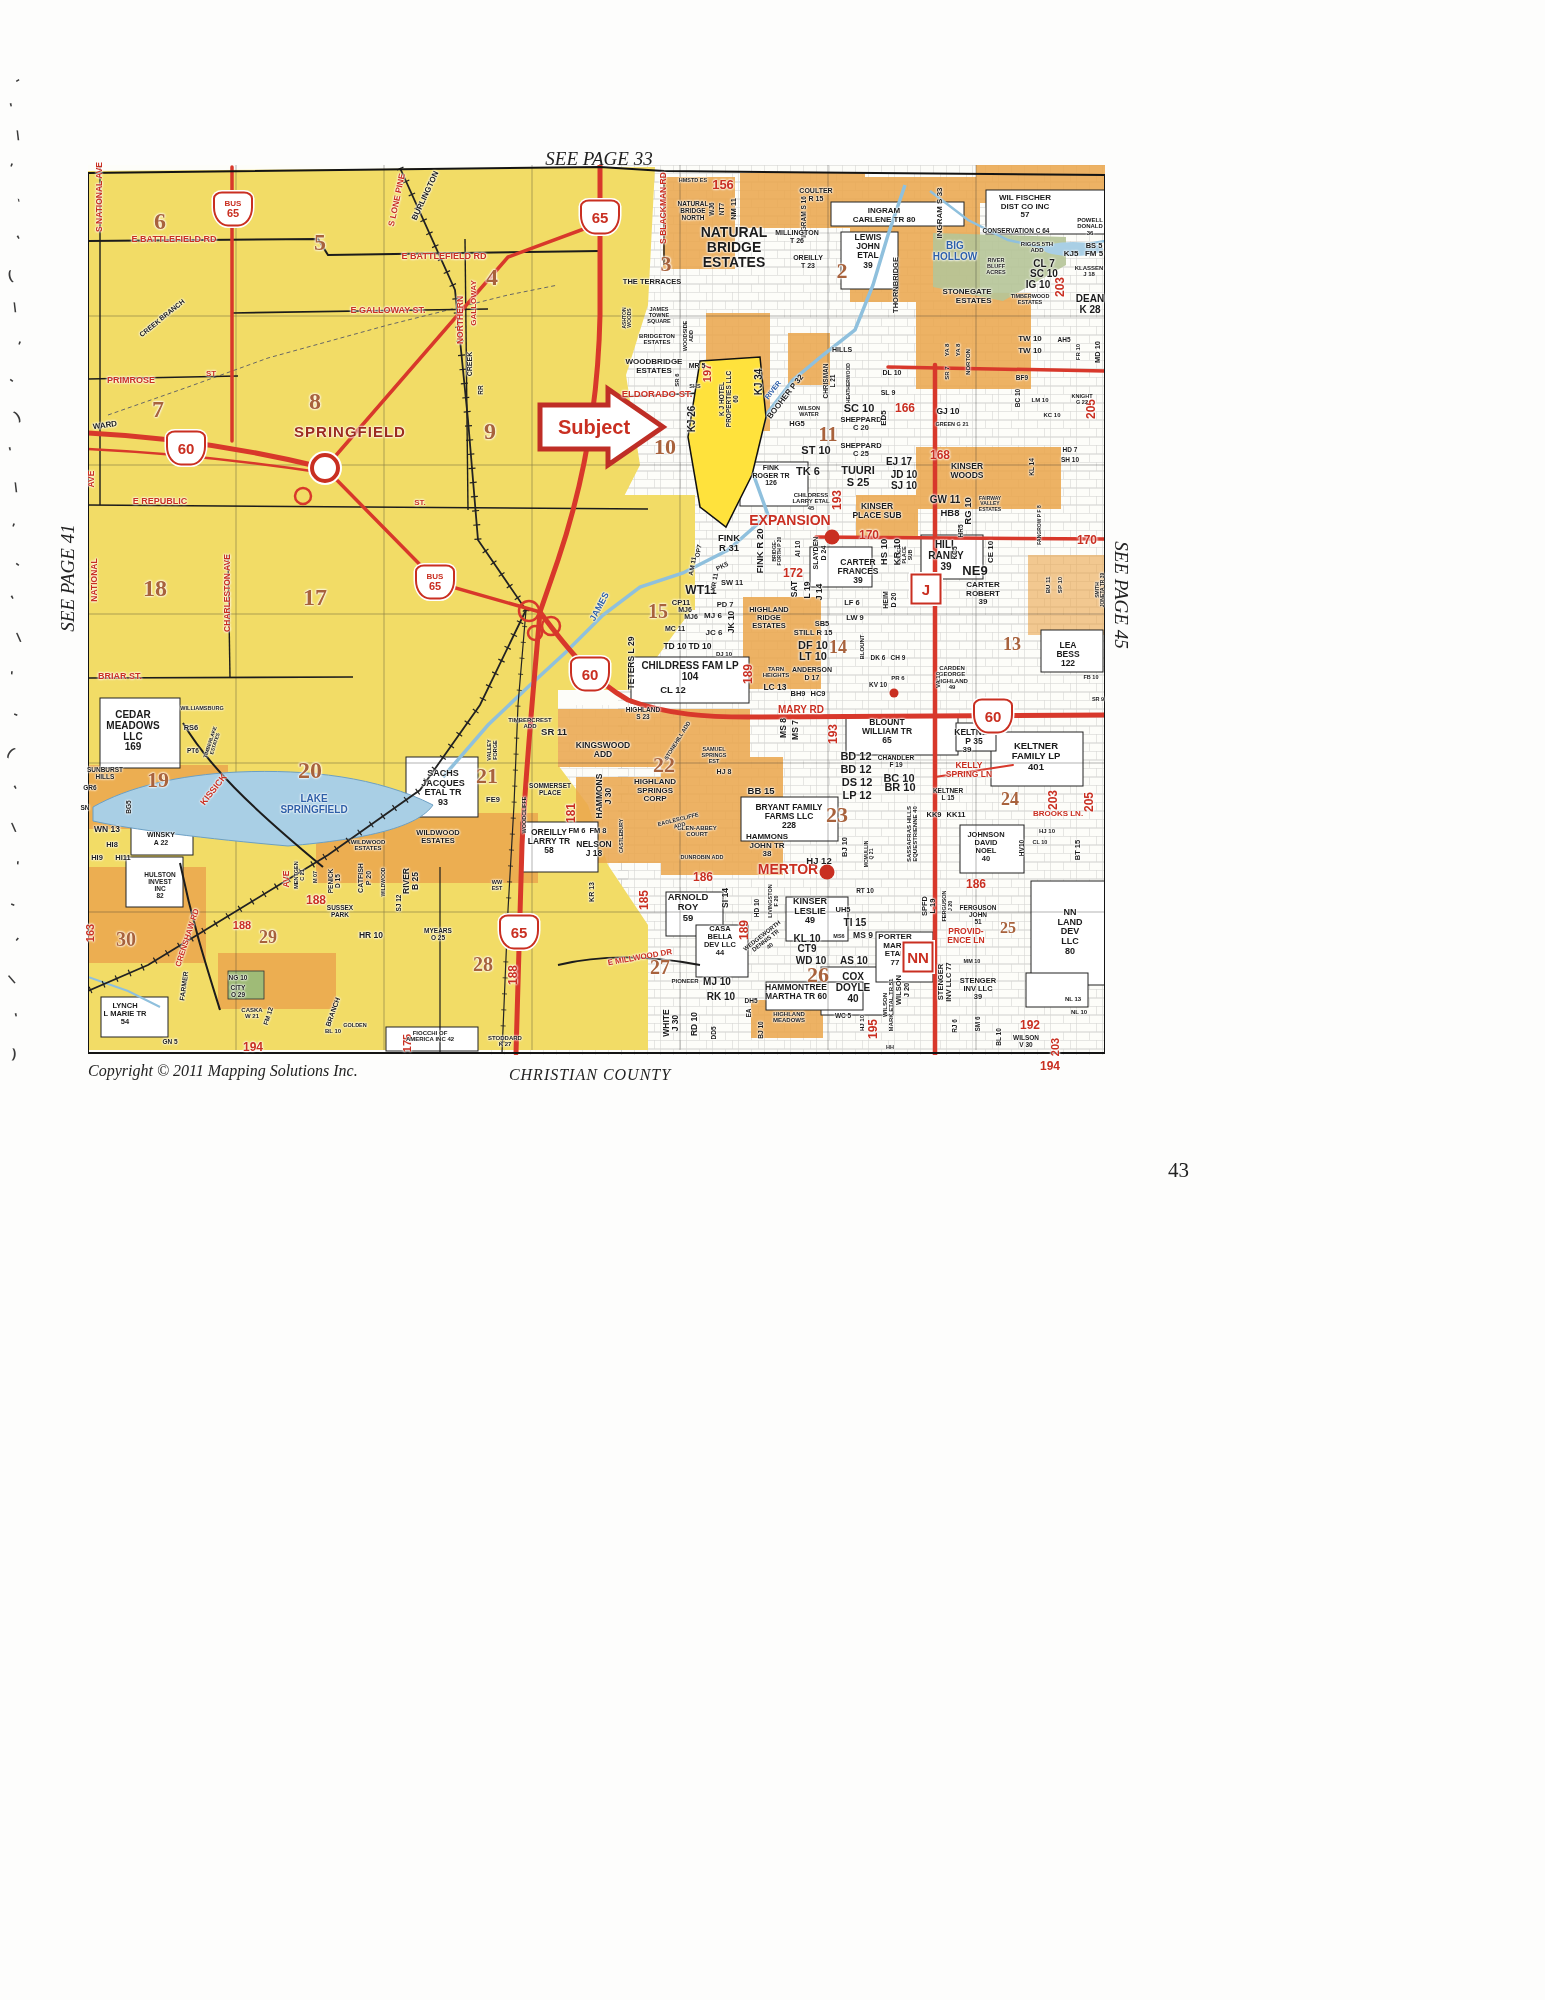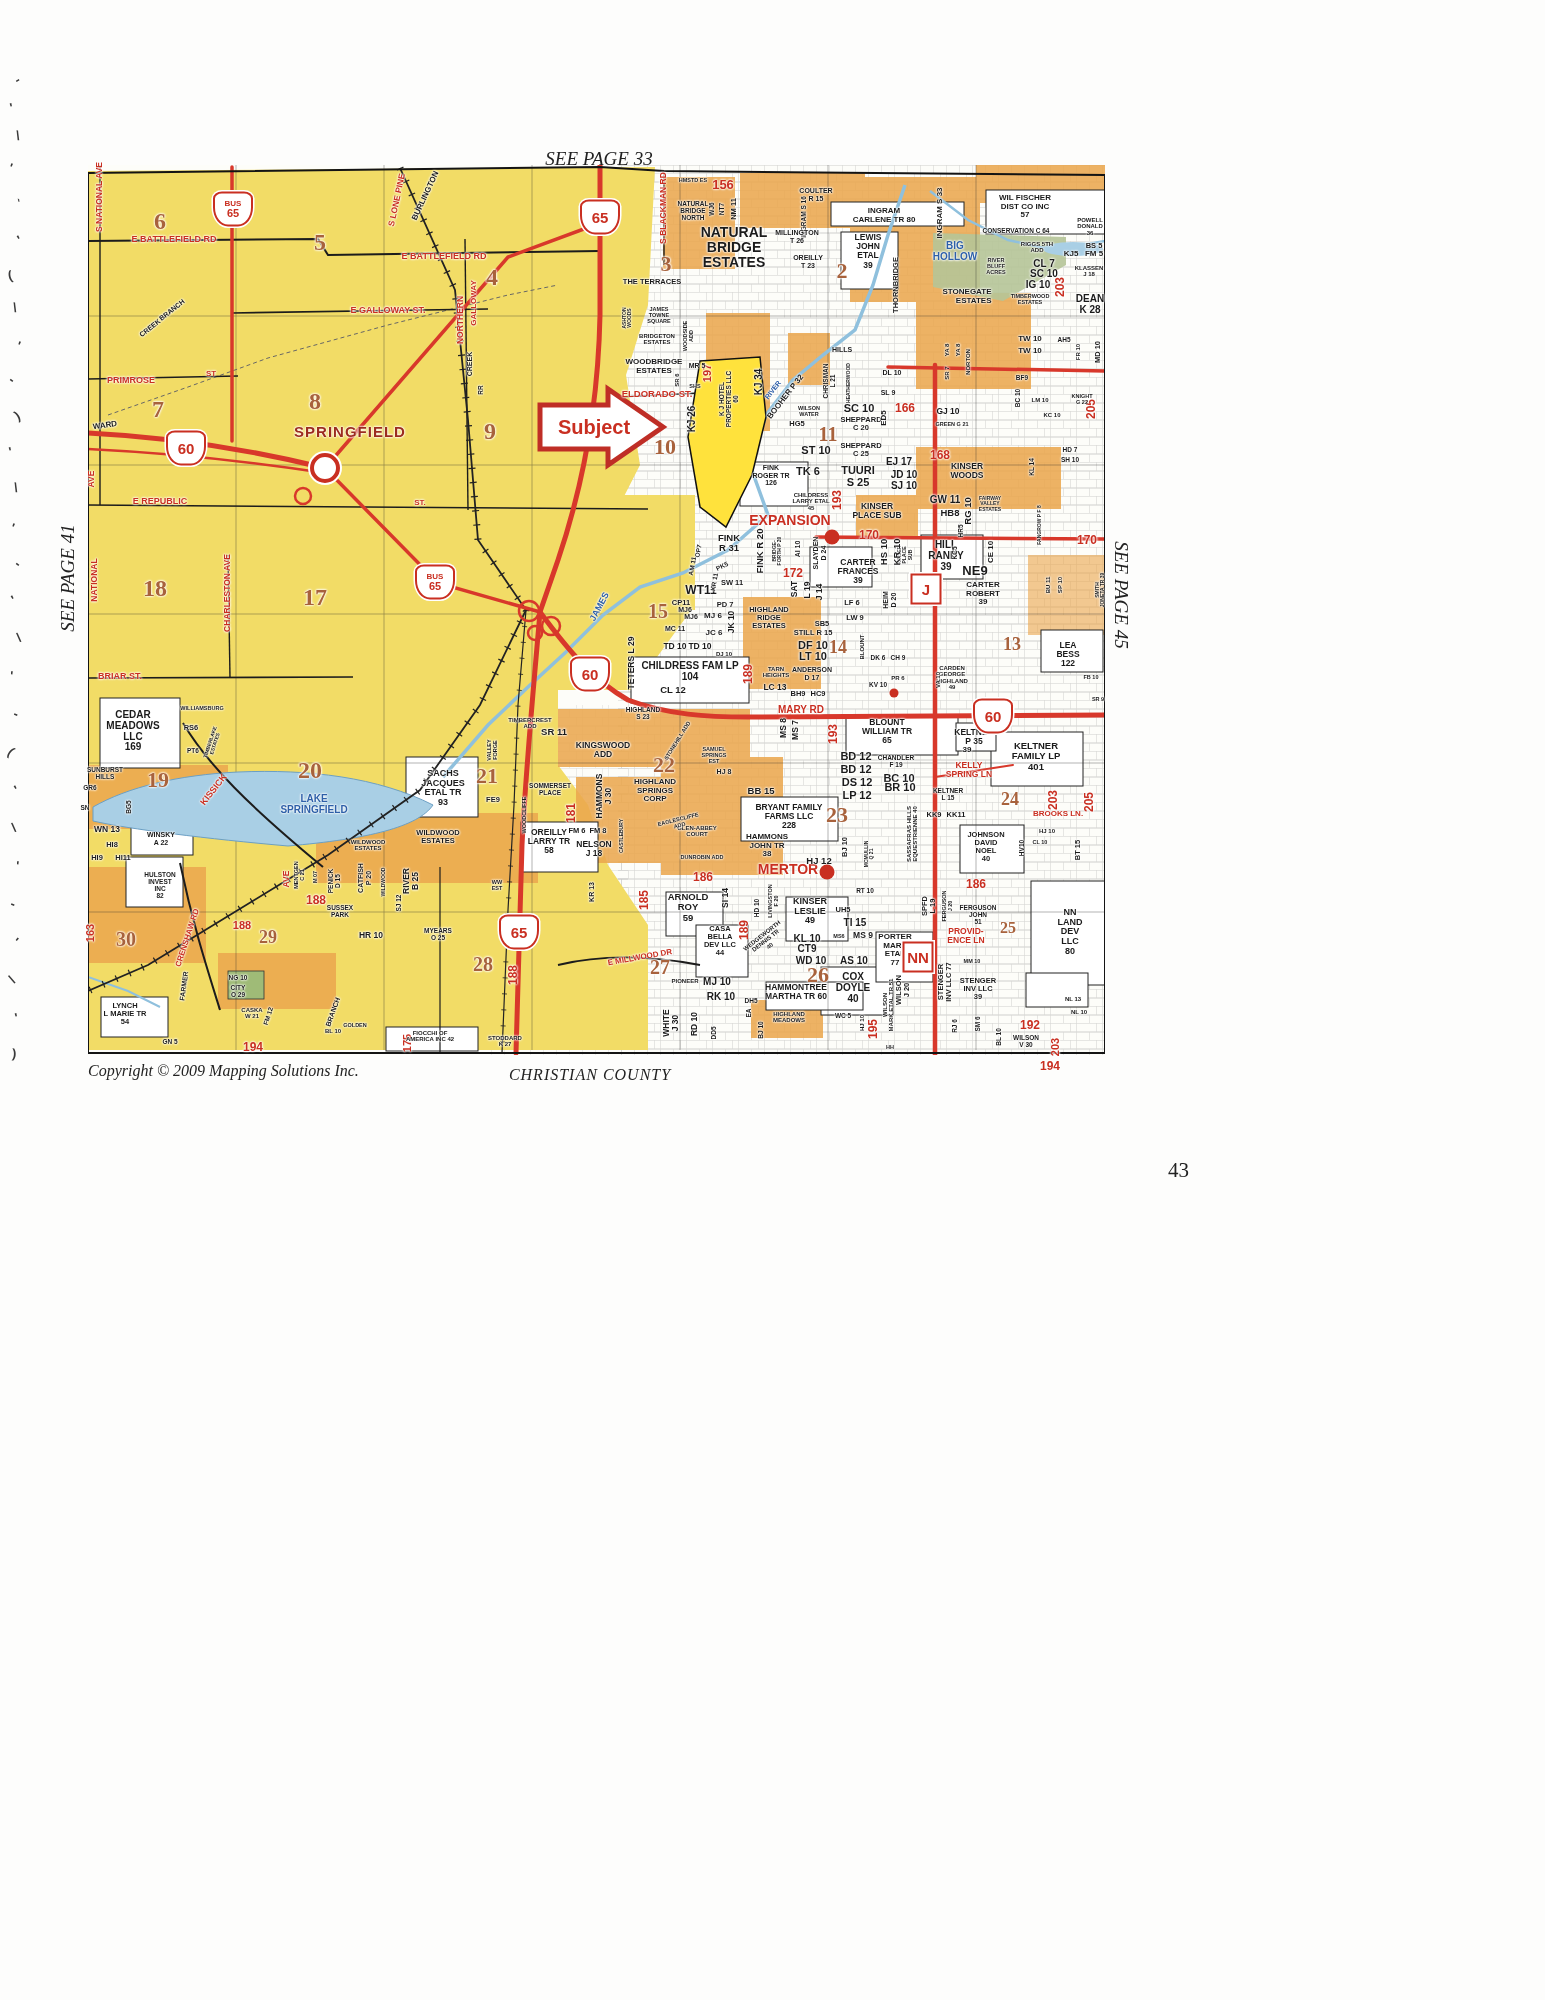--- a/index.html
+++ b/index.html
@@ -797,17 +797,17 @@
       <div class="mark" style="left: 15px; top: 782px; transform: rotate(-30deg);">'</div>
       <div class="mark" style="left: 12px; top: 820px; transform: rotate(-13deg);">\</div>
       <div class="mark" style="left: 16px; top: 858px; transform: rotate(4deg);">'</div>
       <div class="mark" style="left: 11px; top: 896px; transform: rotate(21deg);">-</div>
       <div class="mark" style="left: 14px; top: 934px; transform: rotate(38deg);">'</div>
       <div class="mark" style="left: 10px; top: 972px; transform: rotate(-30deg);">\</div>
       <div class="mark" style="left: 15px; top: 1010px; transform: rotate(-13deg);">'</div>
       <div class="mark" style="left: 12px; top: 1046px; transform: rotate(4deg);">)</div>
     </div>
 
-  <div class="copyright">Copyright © 2009 Mapping Solutions Inc.</div>
+  <div class="copyright">Copyright © 2011 Mapping Solutions Inc.</div>
   <div class="county">CHRISTIAN COUNTY</div>
   <div class="pagenum">43</div>
 
 </div>
 
 </body></html>

